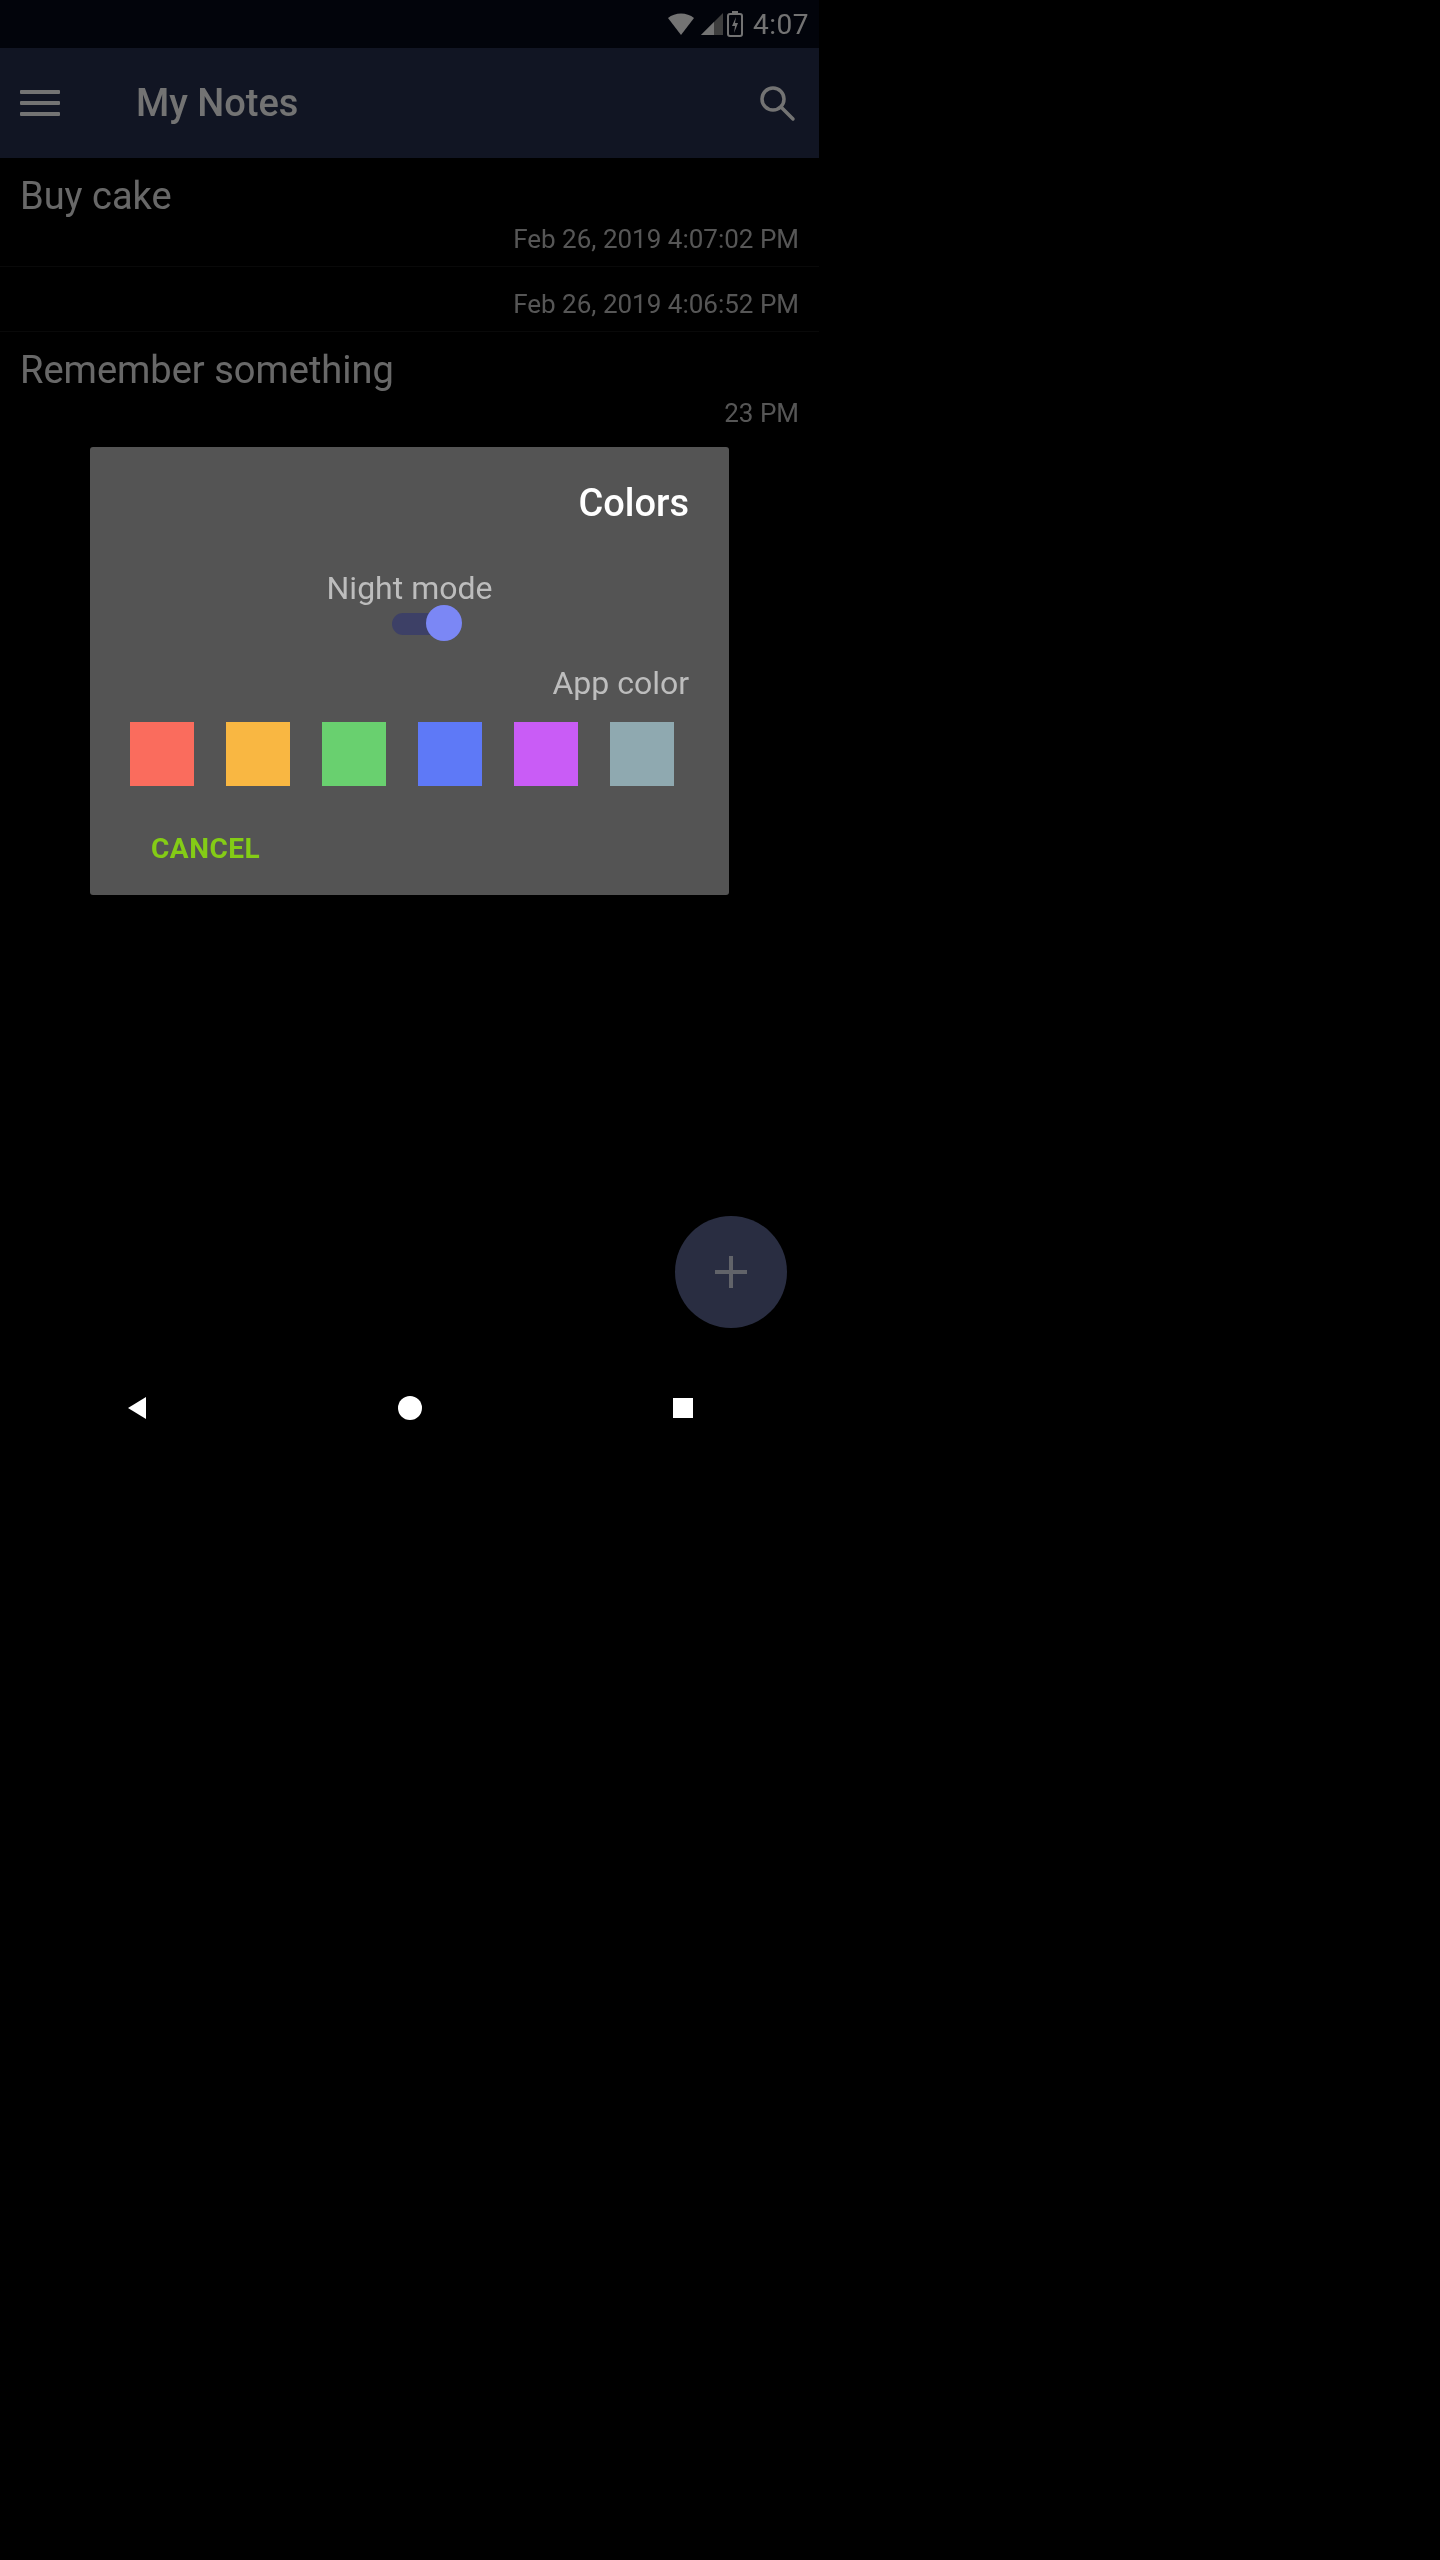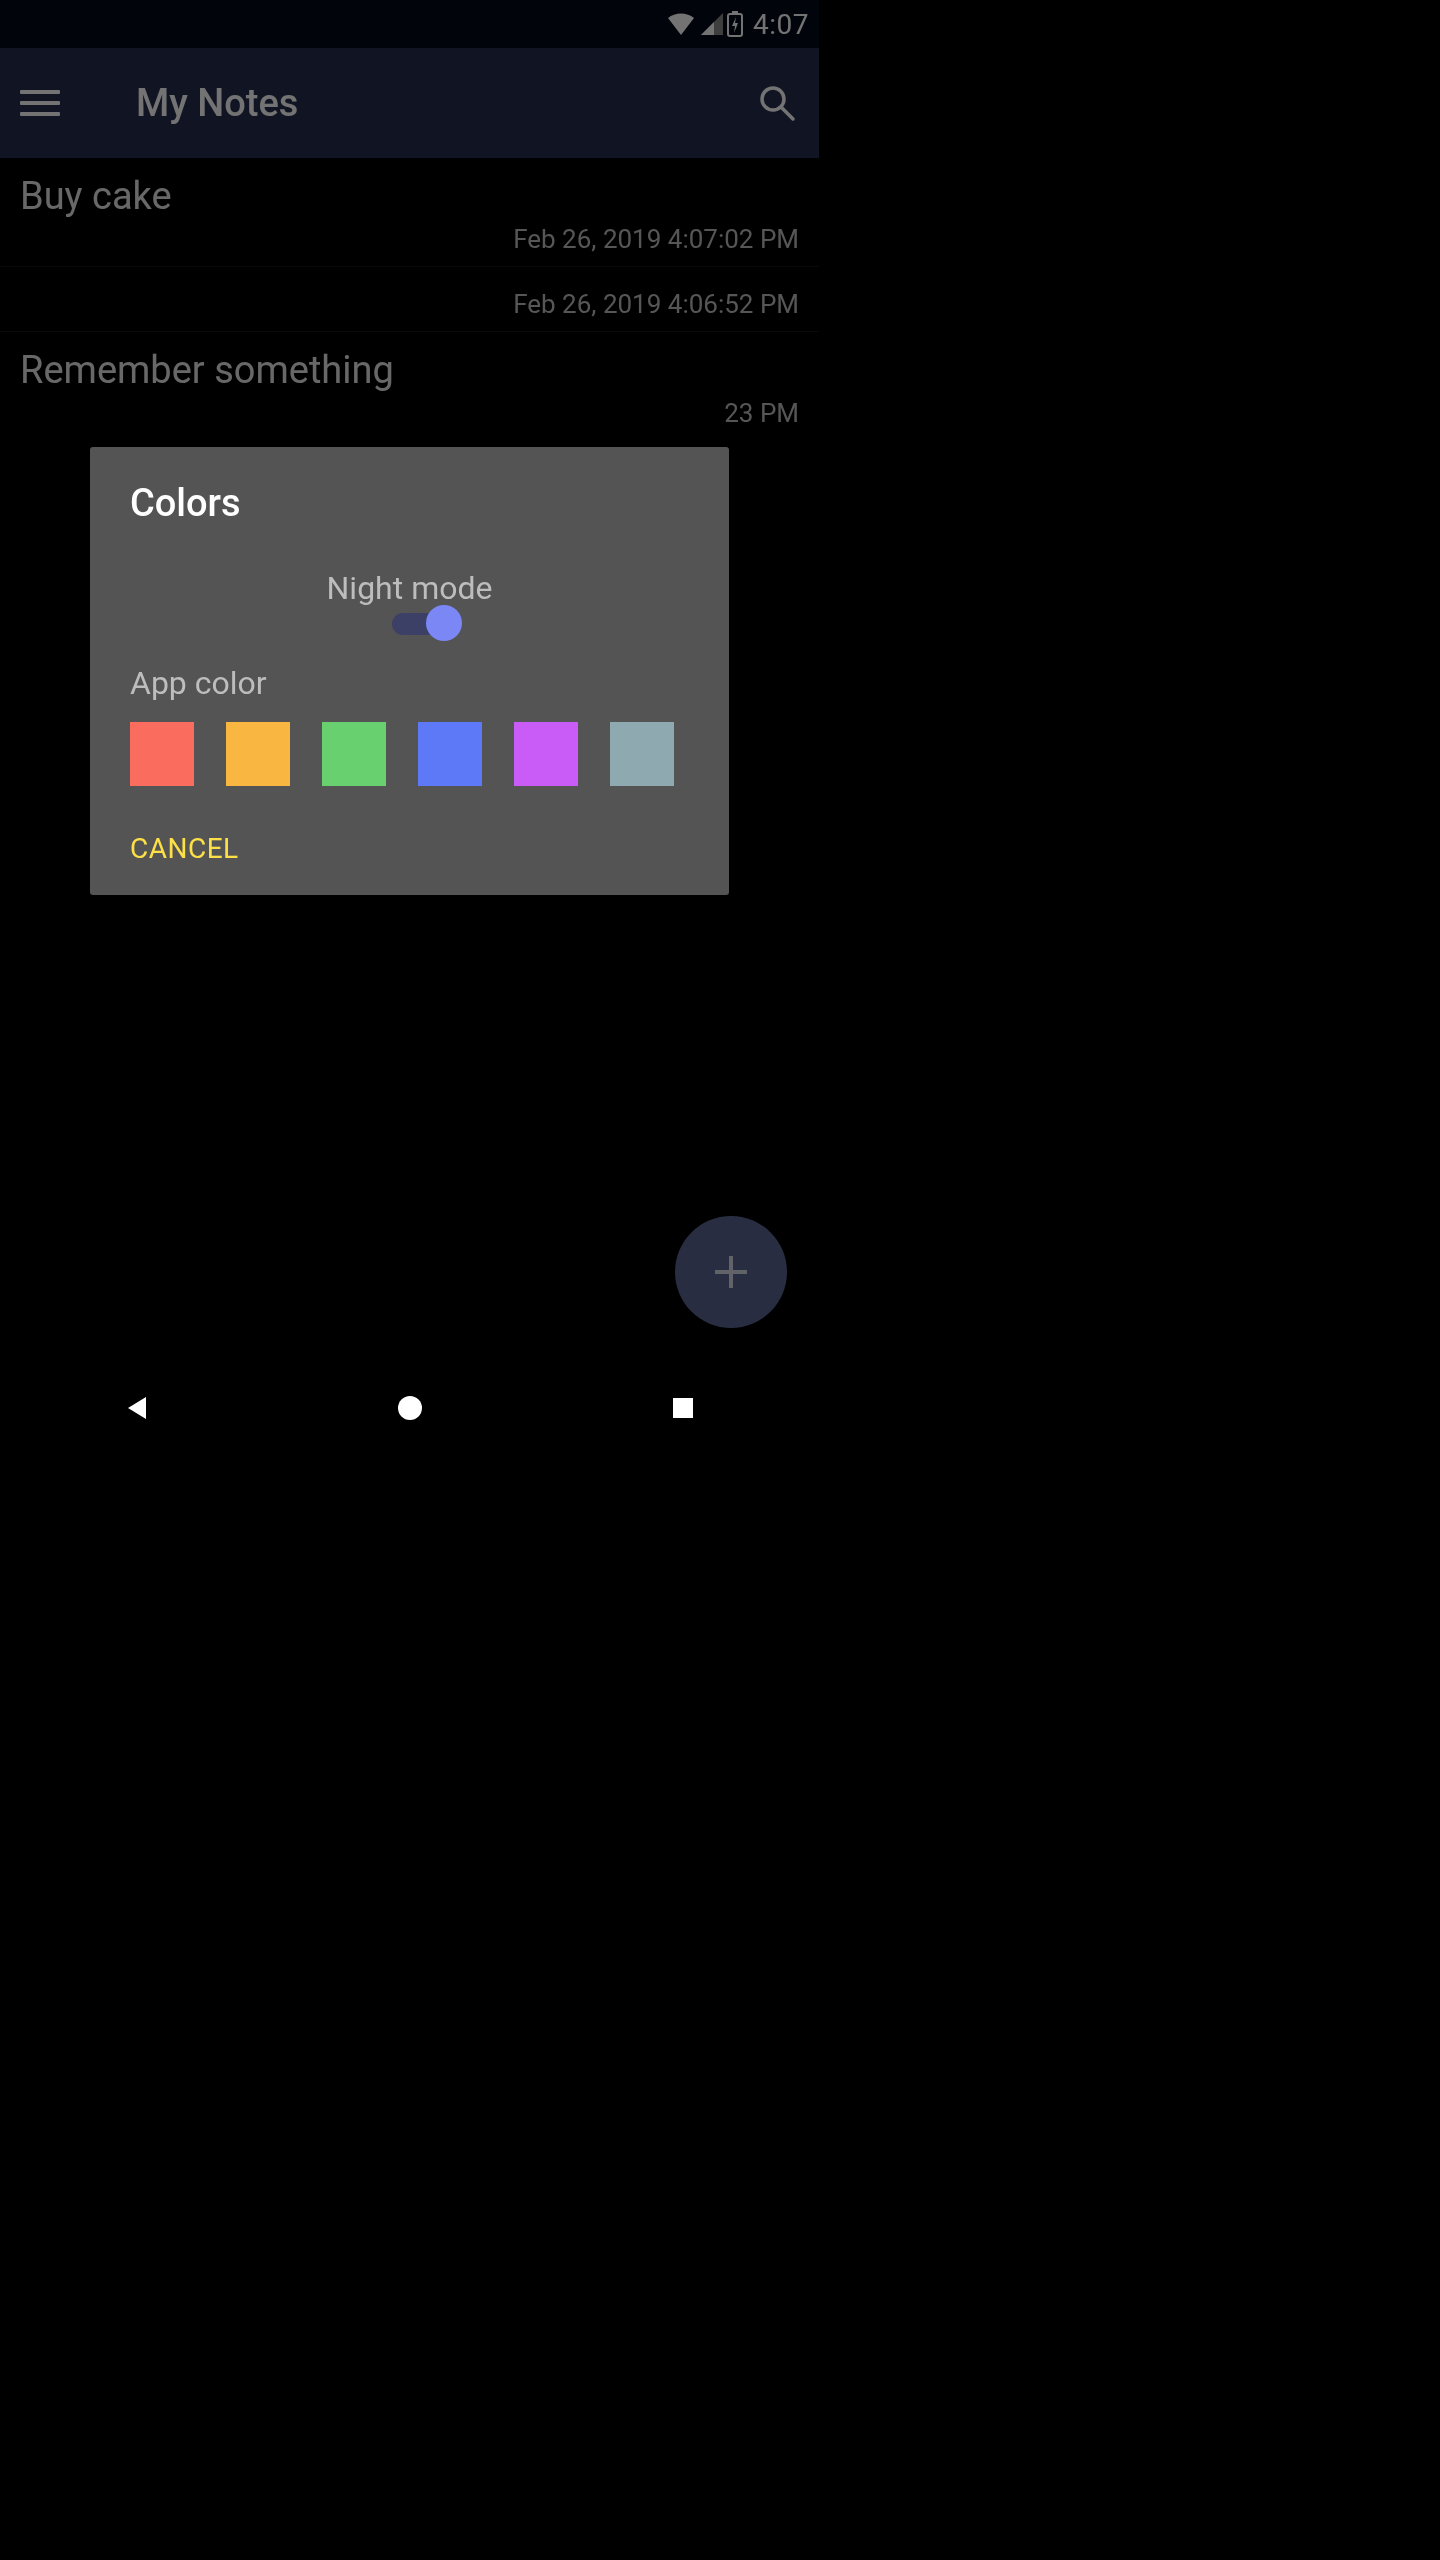--- a/index.html
+++ b/index.html
@@ -80,36 +80,37 @@
   }
   .dialog {
     position: absolute;
     left: 90px; right: 90px;
     top: 447px;
     background: #545454;
     border-radius: 3px;
     padding: 34px 40px 30px;
     color: #fff;
     box-shadow: 0 16px 40px rgba(0,0,0,0.4);
+    text-align: right;
   }
   .dialog-title { font-size: 38px; font-weight: 500; margin-bottom: 44px; }
   .row { display: flex; align-items: center; margin-bottom: 25px; flex-direction: column; }
   .row-label { font-size: 32px; color: #bdbdbd; }
 
   
   .switch { position: relative; width: 64px; height: 32px; margin-left: 28px; }
   .switch-track { position: absolute; left: 0; right: 0; top: 6px; height: 22px; border-radius: 11px; background: #3d4066; }
   .switch-thumb { position: absolute; right: -6px; top: -2px; width: 36px; height: 36px; border-radius: 18px; background: #7b87f5; }
 
   .section-label { font-size: 32px; color: #bdbdbd; margin-top: 18px; margin-bottom: 20px; }
   .swatches { display: flex; gap: 32px; margin-bottom: 46px; }
   .swatch { width: 64px; height: 64px; }
 
   .dialog-actions { display: flex; }
-  .dialog-cancel { font-size: 28px; font-weight: 400; color: #fde047; letter-spacing: 0.5px; }
+  .dialog-cancel { font-size: 28px; font-weight: 700; color: #84cc16; letter-spacing: 0.5px; margin-left: 21px; }
 
   
 </style>
 </head>
 <body>
 
 <div class="status-bar">
   <span class="status-icon">
     <svg width="28" height="22" viewBox="0 0 28 22">
         <path d="M14 22 L27 5 C20 -1 8 -1 1 5 Z" fill="#fff"></path>

